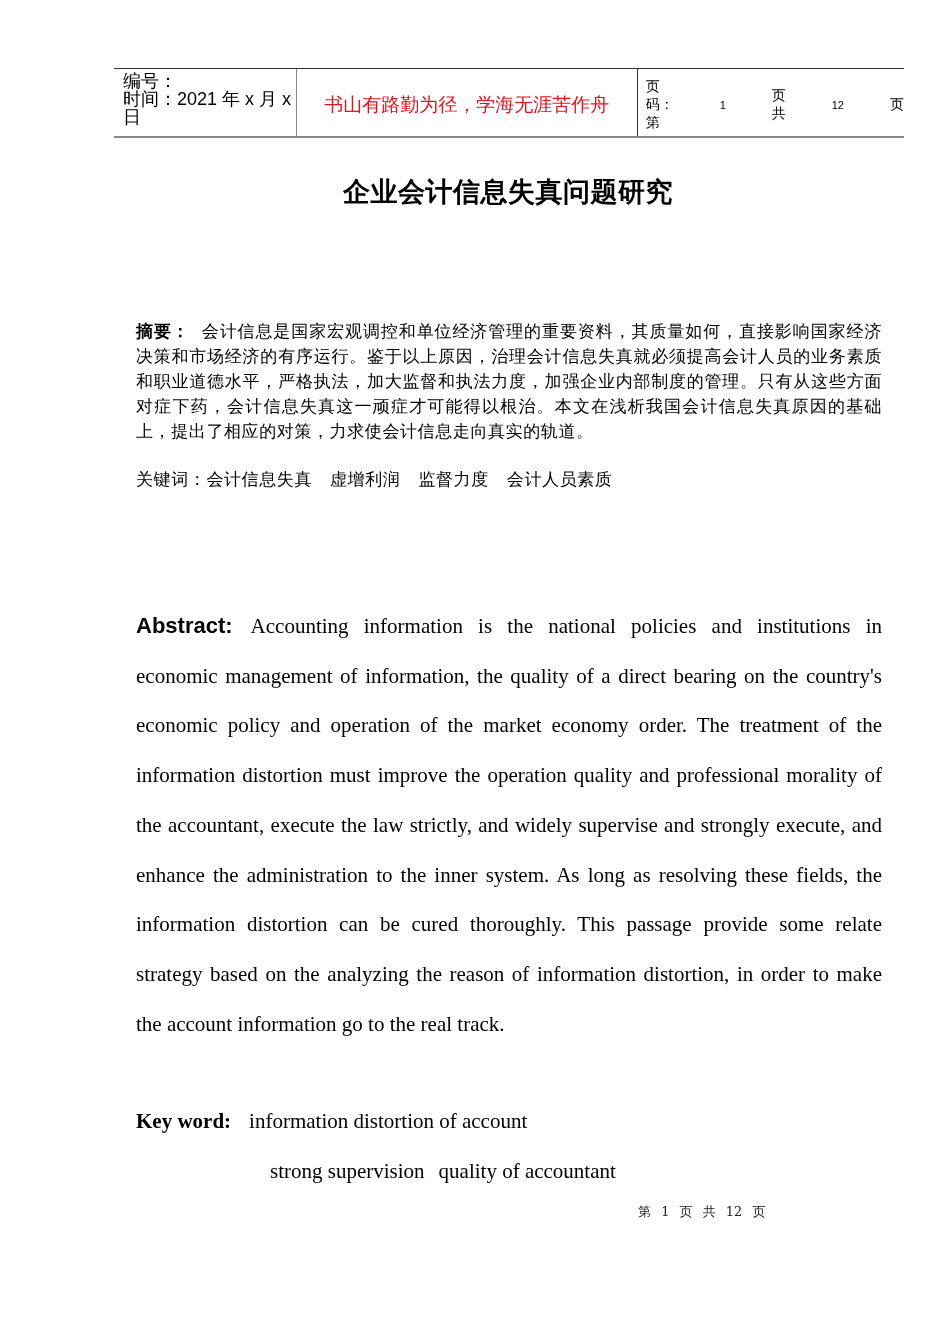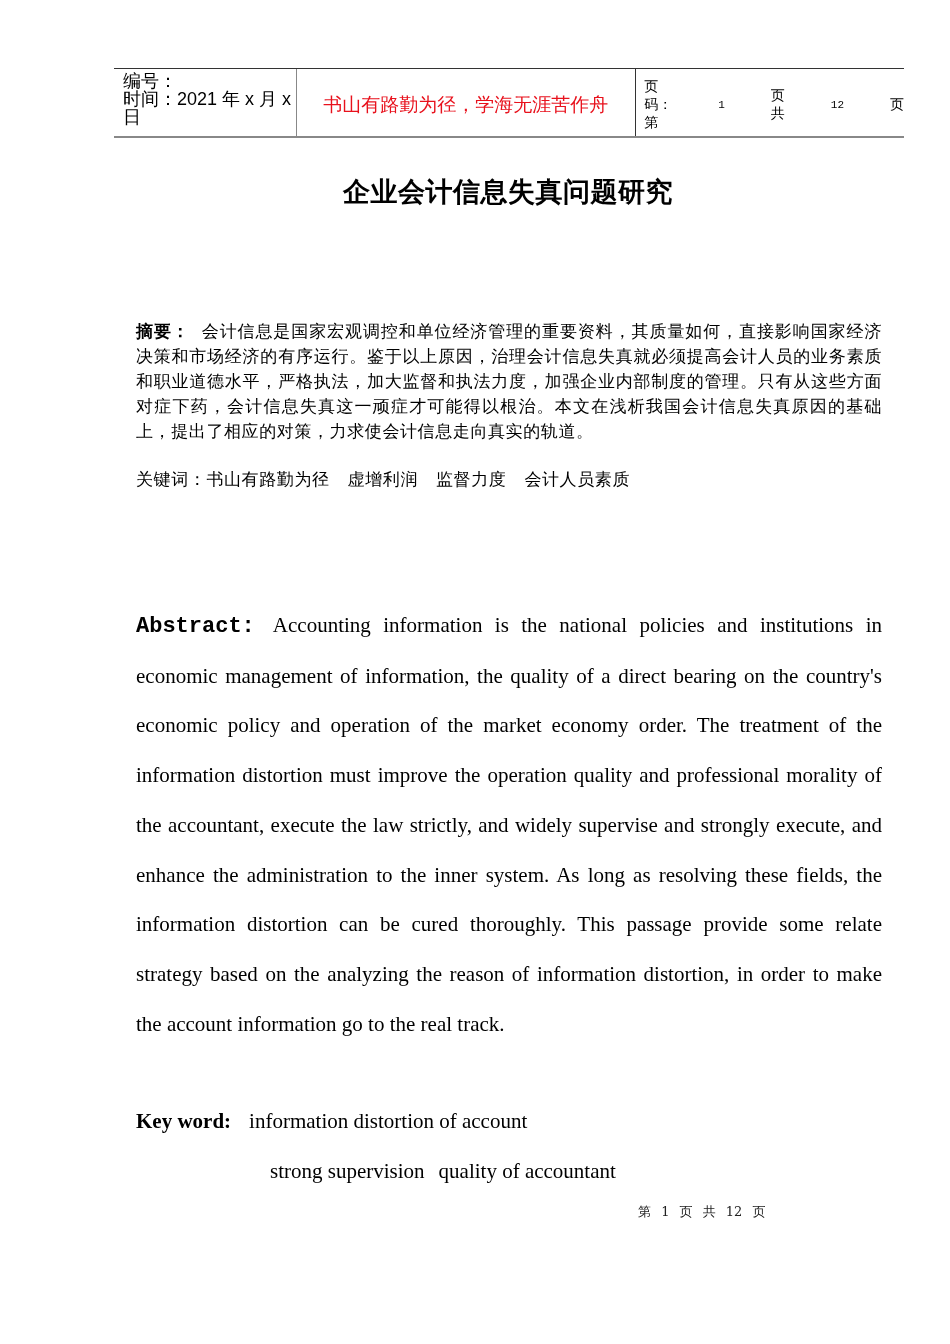--- a/index.html
+++ b/index.html
@@ -50,21 +50,21 @@
       padding-top: 4px;
       box-sizing: border-box;
     }
     .hcell-right {
       flex: 1;
       display: flex;
       align-items: center;
       padding-left: 8px;
       padding-top: 4px;
       box-sizing: border-box;
-      font-family: Liberation Mono, monospace;
+      font-family: Liberation Sans, sans-serif;
       font-size: 14px;
       gap: 43px;
     }
     .hcell-right .num { font-size: 11px; margin: 0 3px; }
     .title {
       position: absolute;
       left: 0;
       width: 1016px;
       top: 174px;
       text-align: center;
@@ -103,21 +103,21 @@
       position: absolute;
       left: 136px;
       top: 601px;
       width: 746px;
       font-family: "Liberation Serif", "DejaVu Serif", serif;
       font-size: 21px;
       line-height: 49.7px;
       text-align: justify;
     }
     .en-abstract .label {
-      font-family: Liberation Mono, monospace;
+      font-family: Liberation Sans, sans-serif;
       font-weight: bold;
       font-size: 22px;
       margin-right: 18px;
       margin-top: 30px;
     }
     .en-keywords {
       position: absolute;
       left: 136px;
       top: 1097px;
       width: 746px;
@@ -164,21 +164,21 @@
   </div>
 </div>
 
 <div class="title">企业会计信息失真问题研究</div>
 
 <div class="cn-abstract">
   <span class="label">摘要：</span><span>会计信息是国家宏观调控和单位经济管理的重要资料，其质量如何，直接影响国家经济决策和市场经济的有序运行。鉴于以上原因，治理会计信息失真就必须提高会计人员的业务素质和职业道德水平，严格执法，加大监督和执法力度，加强企业内部制度的管理。只有从这些方面对症下药，会计信息失真这一顽症才可能得以根治。本文在浅析我国会计信息失真原因的基础上，提出了相应的对策，力求使会计信息走向真实的轨道。</span>
 </div>
 
 <div class="cn-keywords">
-  <span>关键词：</span><span class="kw">书山有路勤为径</span><span class="kw">虚增利润</span><span class="kw">监督力度</span><span class="kw">会计人员素质</span>
+  <span>关键词：</span><span class="kw">会计信息失真</span><span class="kw">虚增利润</span><span class="kw">监督力度</span><span class="kw">会计人员素质</span>
 </div>
 
 <div class="en-abstract">
   <span class="label">Abstract:</span><span>Accounting information is the national policies and institutions in economic management of information, the quality of a direct bearing on the country's economic policy and operation of the market economy order. The treatment of the information distortion must improve the operation quality and professional morality of the accountant, execute the law strictly, and widely supervise and strongly execute, and enhance the administration to the inner system. As long as resolving these fields, the information distortion can be cured thoroughly. This passage provide some relate strategy based on the analyzing the reason of information distortion, in order to make the account information go to the real track.</span>
 </div>
 
 <div class="en-keywords">
   <div class="row1">
     <span>
       <span class="label">Key word:</span><span>information distortion of account</span>

